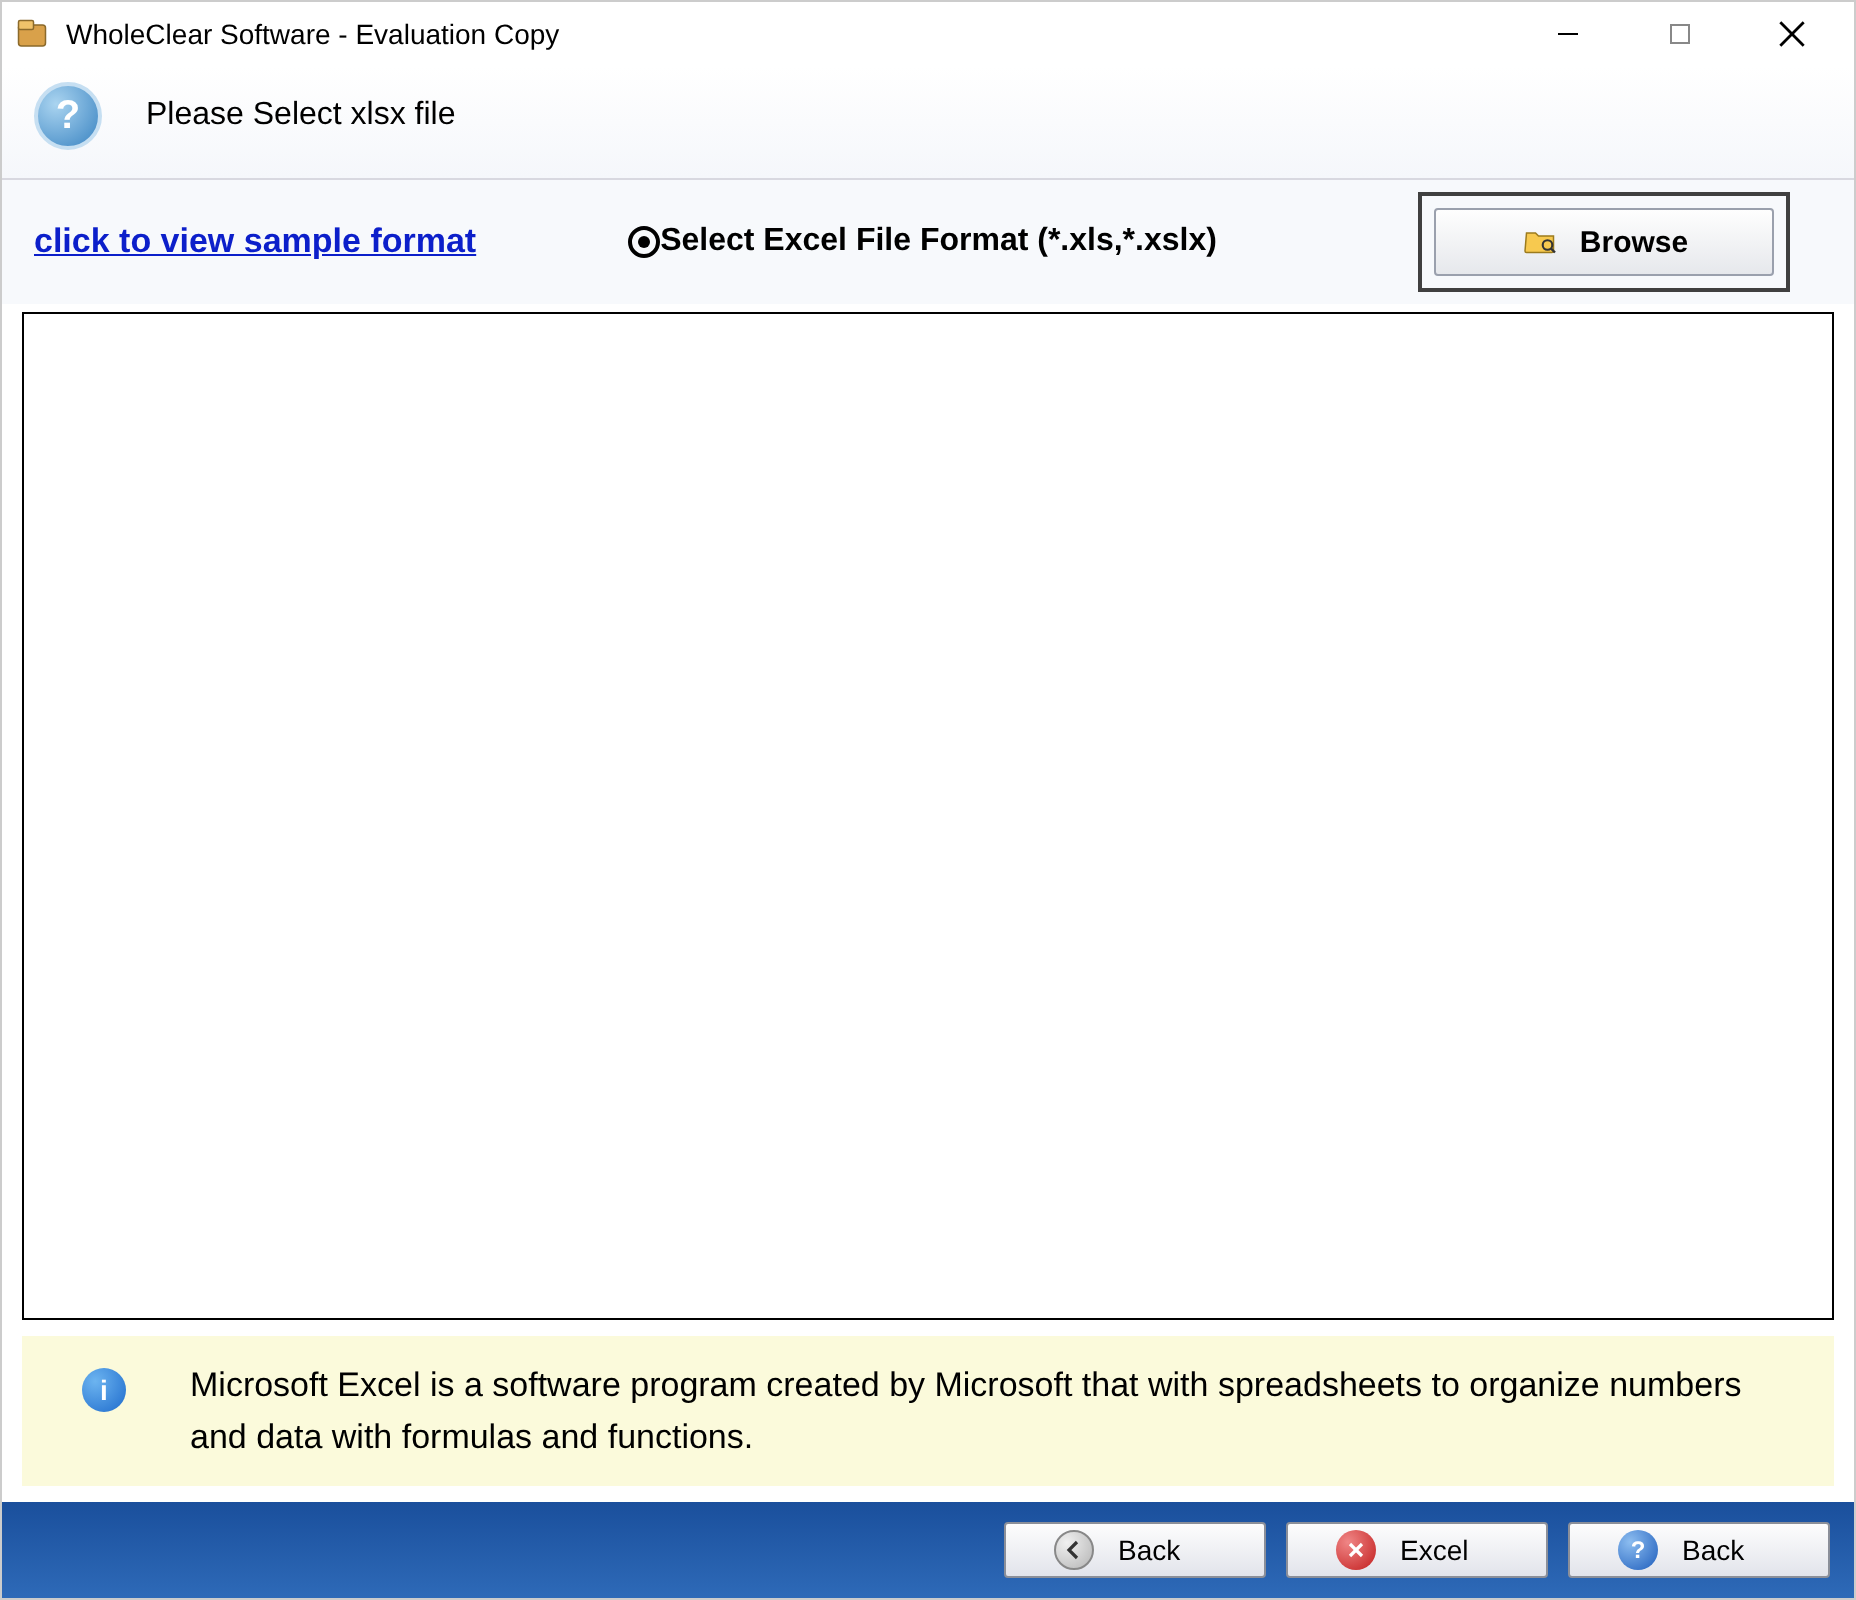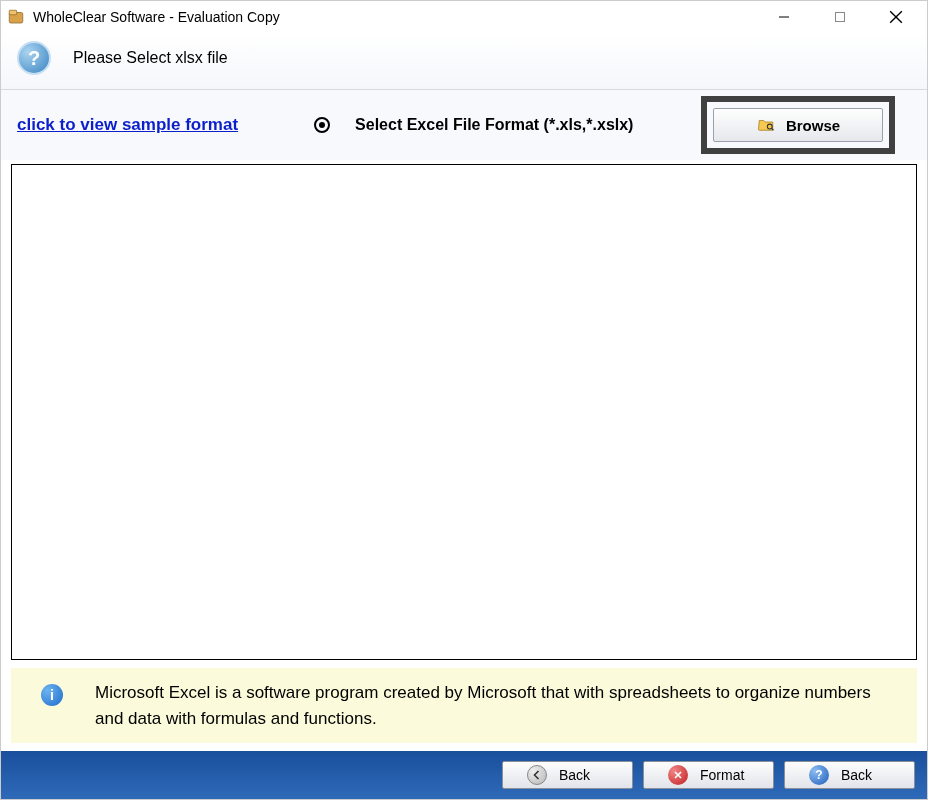--- a/index.html
+++ b/index.html
@@ -91,42 +91,42 @@
       font-weight: bold;
       text-decoration: underline;
       cursor: pointer;
       margin-right: 40px;
     }
     .radio-group {
       display: flex;
       align-items: center;
       font-size: 16px;
       font-weight: bold;
-      gap: 25px;
+      gap: 0;
       margin-left: 16px;
     }
     .radio-dot {
       width: 16px;
       height: 16px;
       border-radius: 50%;
       border: 2px solid #000;
       position: relative;
       display: inline-block;
     }
     .radio-dot::after {
       content: "";
       position: absolute;
       inset: 3px;
       border-radius: 50%;
       background: #000;
     }
     .browse-highlight {
       margin-left: auto;
       padding: 6px;
-      border: 6px solid #404040;
+      border: 2px solid #404040;
     }
     .browse-btn {
       width: 170px;
       height: 34px;
       background: linear-gradient(to bottom, #fefefe, #e6e8ec);
       border: 1px solid #9aa0ad;
       border-radius: 2px;
       display: flex;
       align-items: center;
       justify-content: center;
@@ -301,21 +301,21 @@
       </span>
       <span>Back</span>
     </div>
     <div class="footer-btn">
       <span class="circle-icon ci-cancel">
         <svg width="10" height="10" viewBox="0 0 10 10">
             <line x1="2" y1="2" x2="8" y2="8" stroke="#fff" stroke-width="1.6"></line>
             <line x1="8" y1="2" x2="2" y2="8" stroke="#fff" stroke-width="1.6"></line>
           </svg>
       </span>
-      <span>Format</span>
+      <span>Excel</span>
     </div>
     <div class="footer-btn">
       <span class="circle-icon ci-help">?</span>
       <span>Back</span>
     </div>
   </div>
 
 </div>
 
 </body></html>

